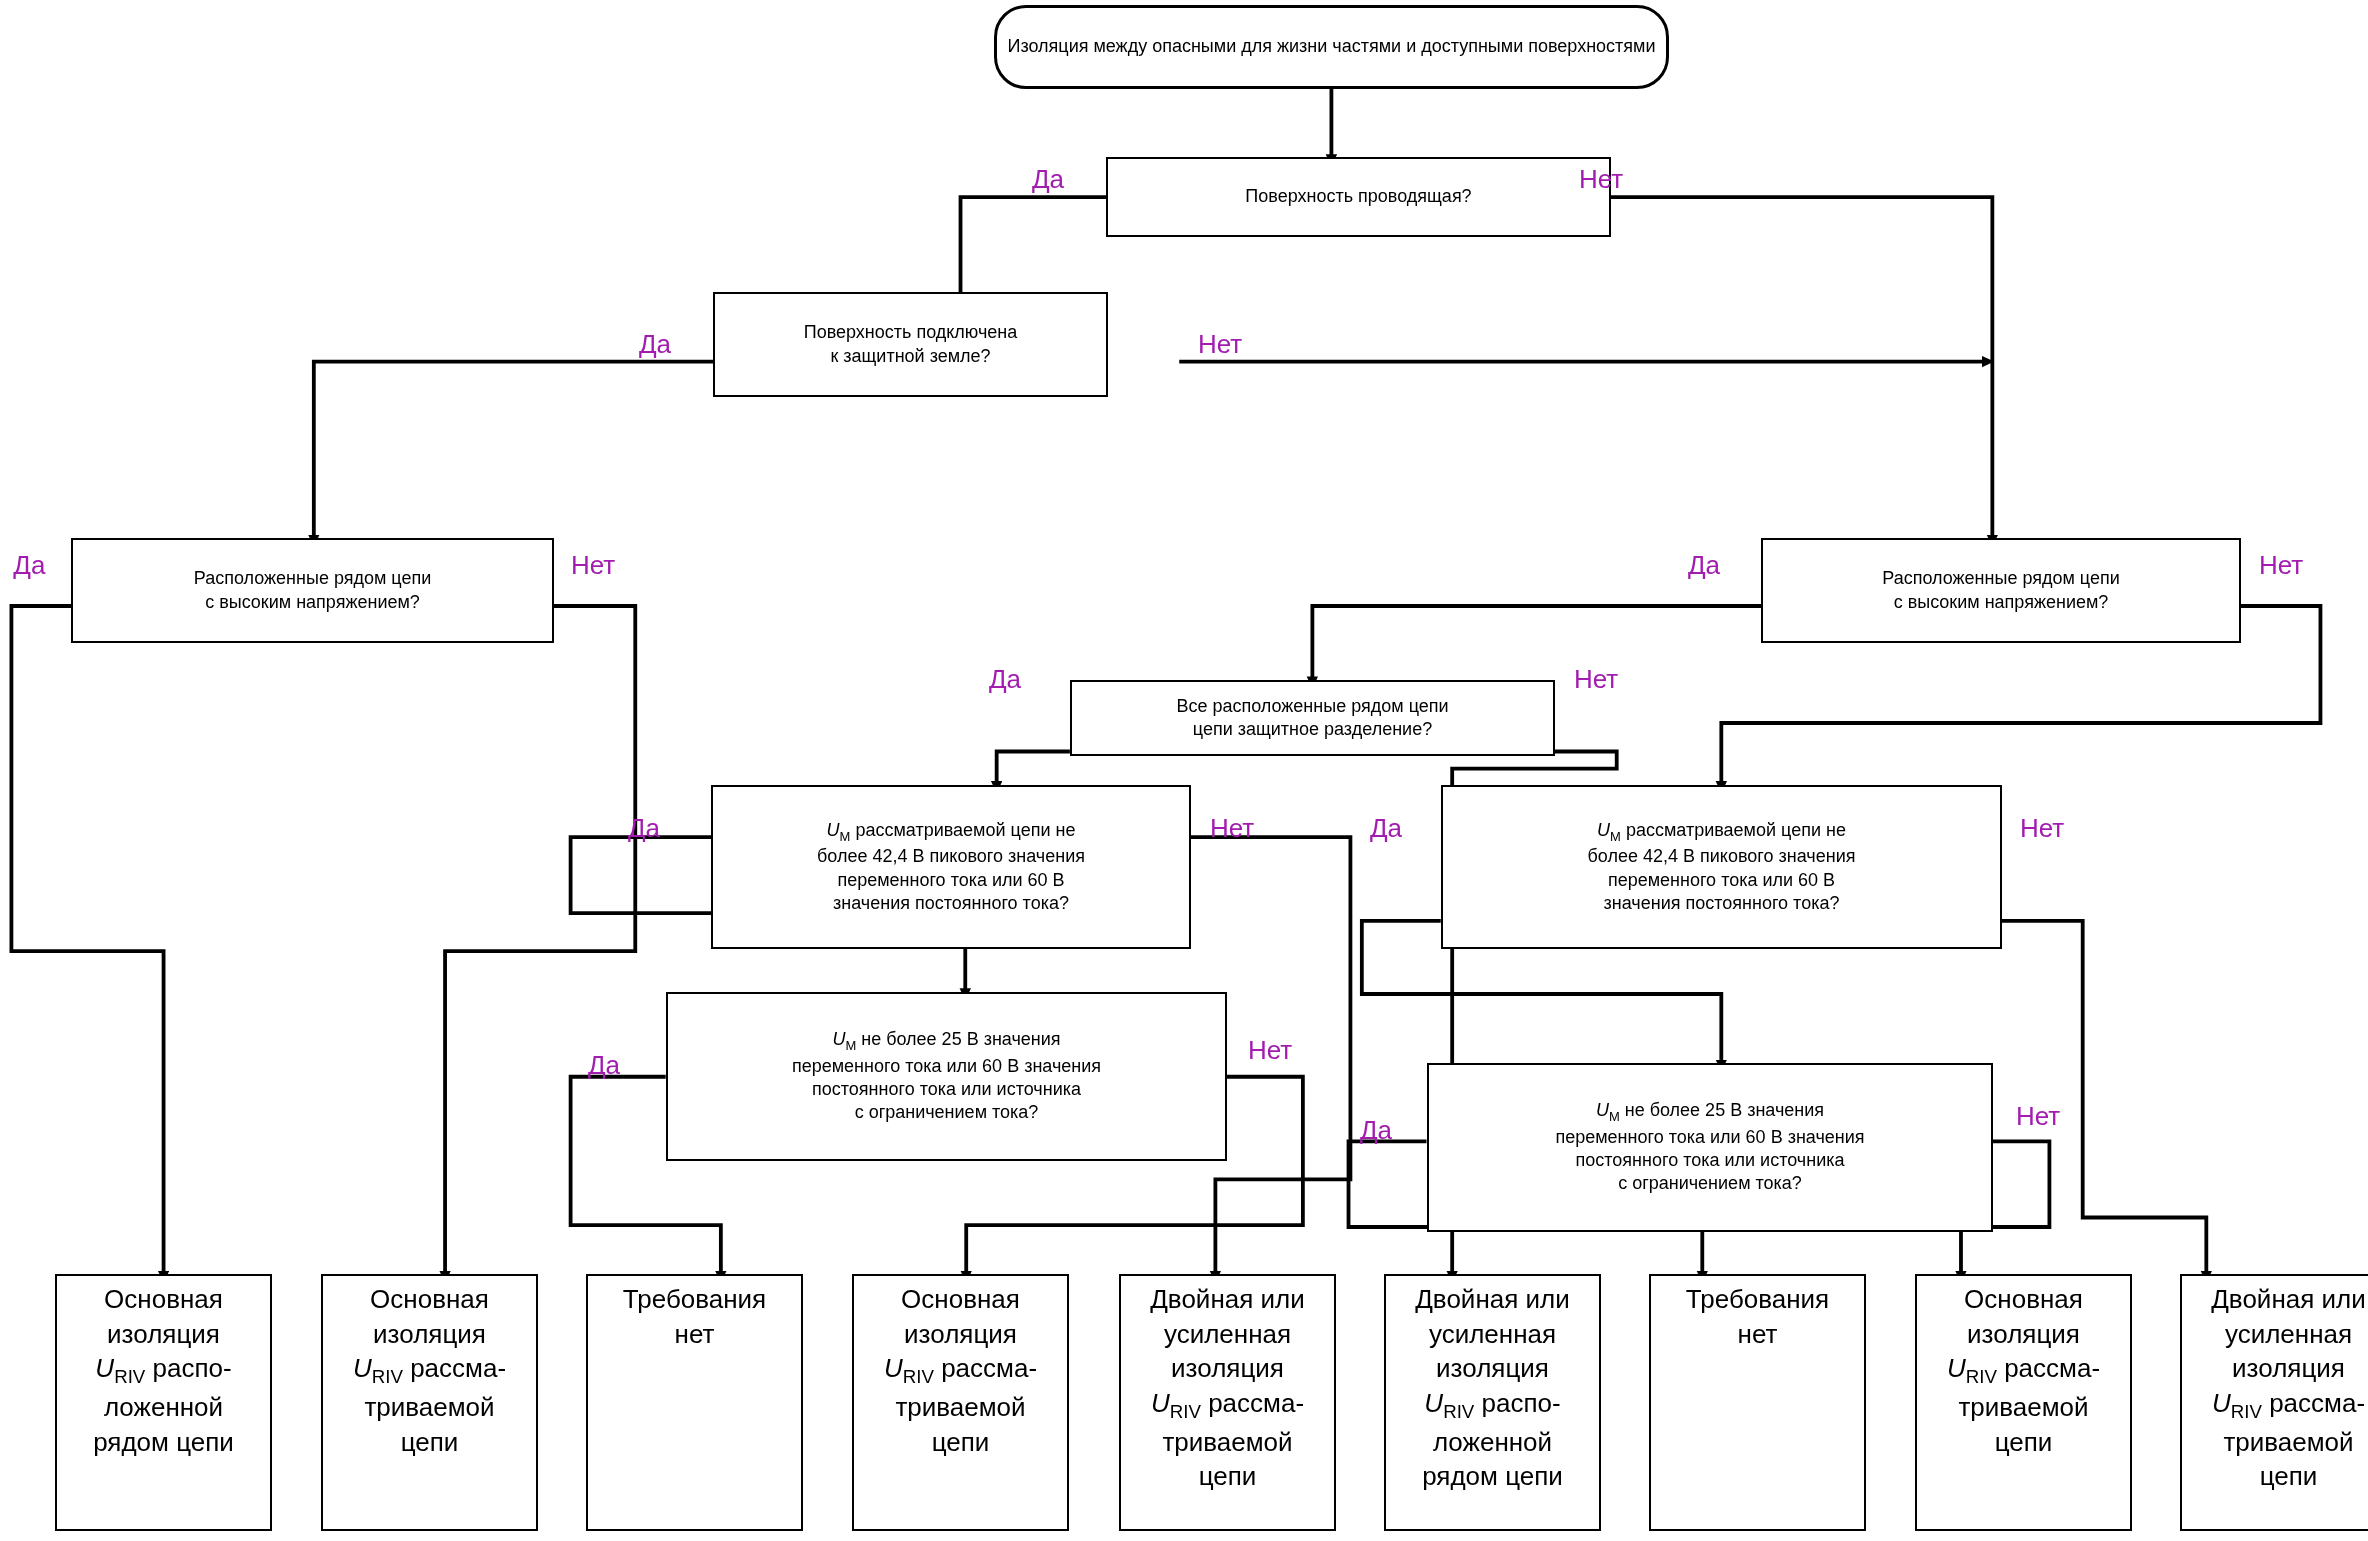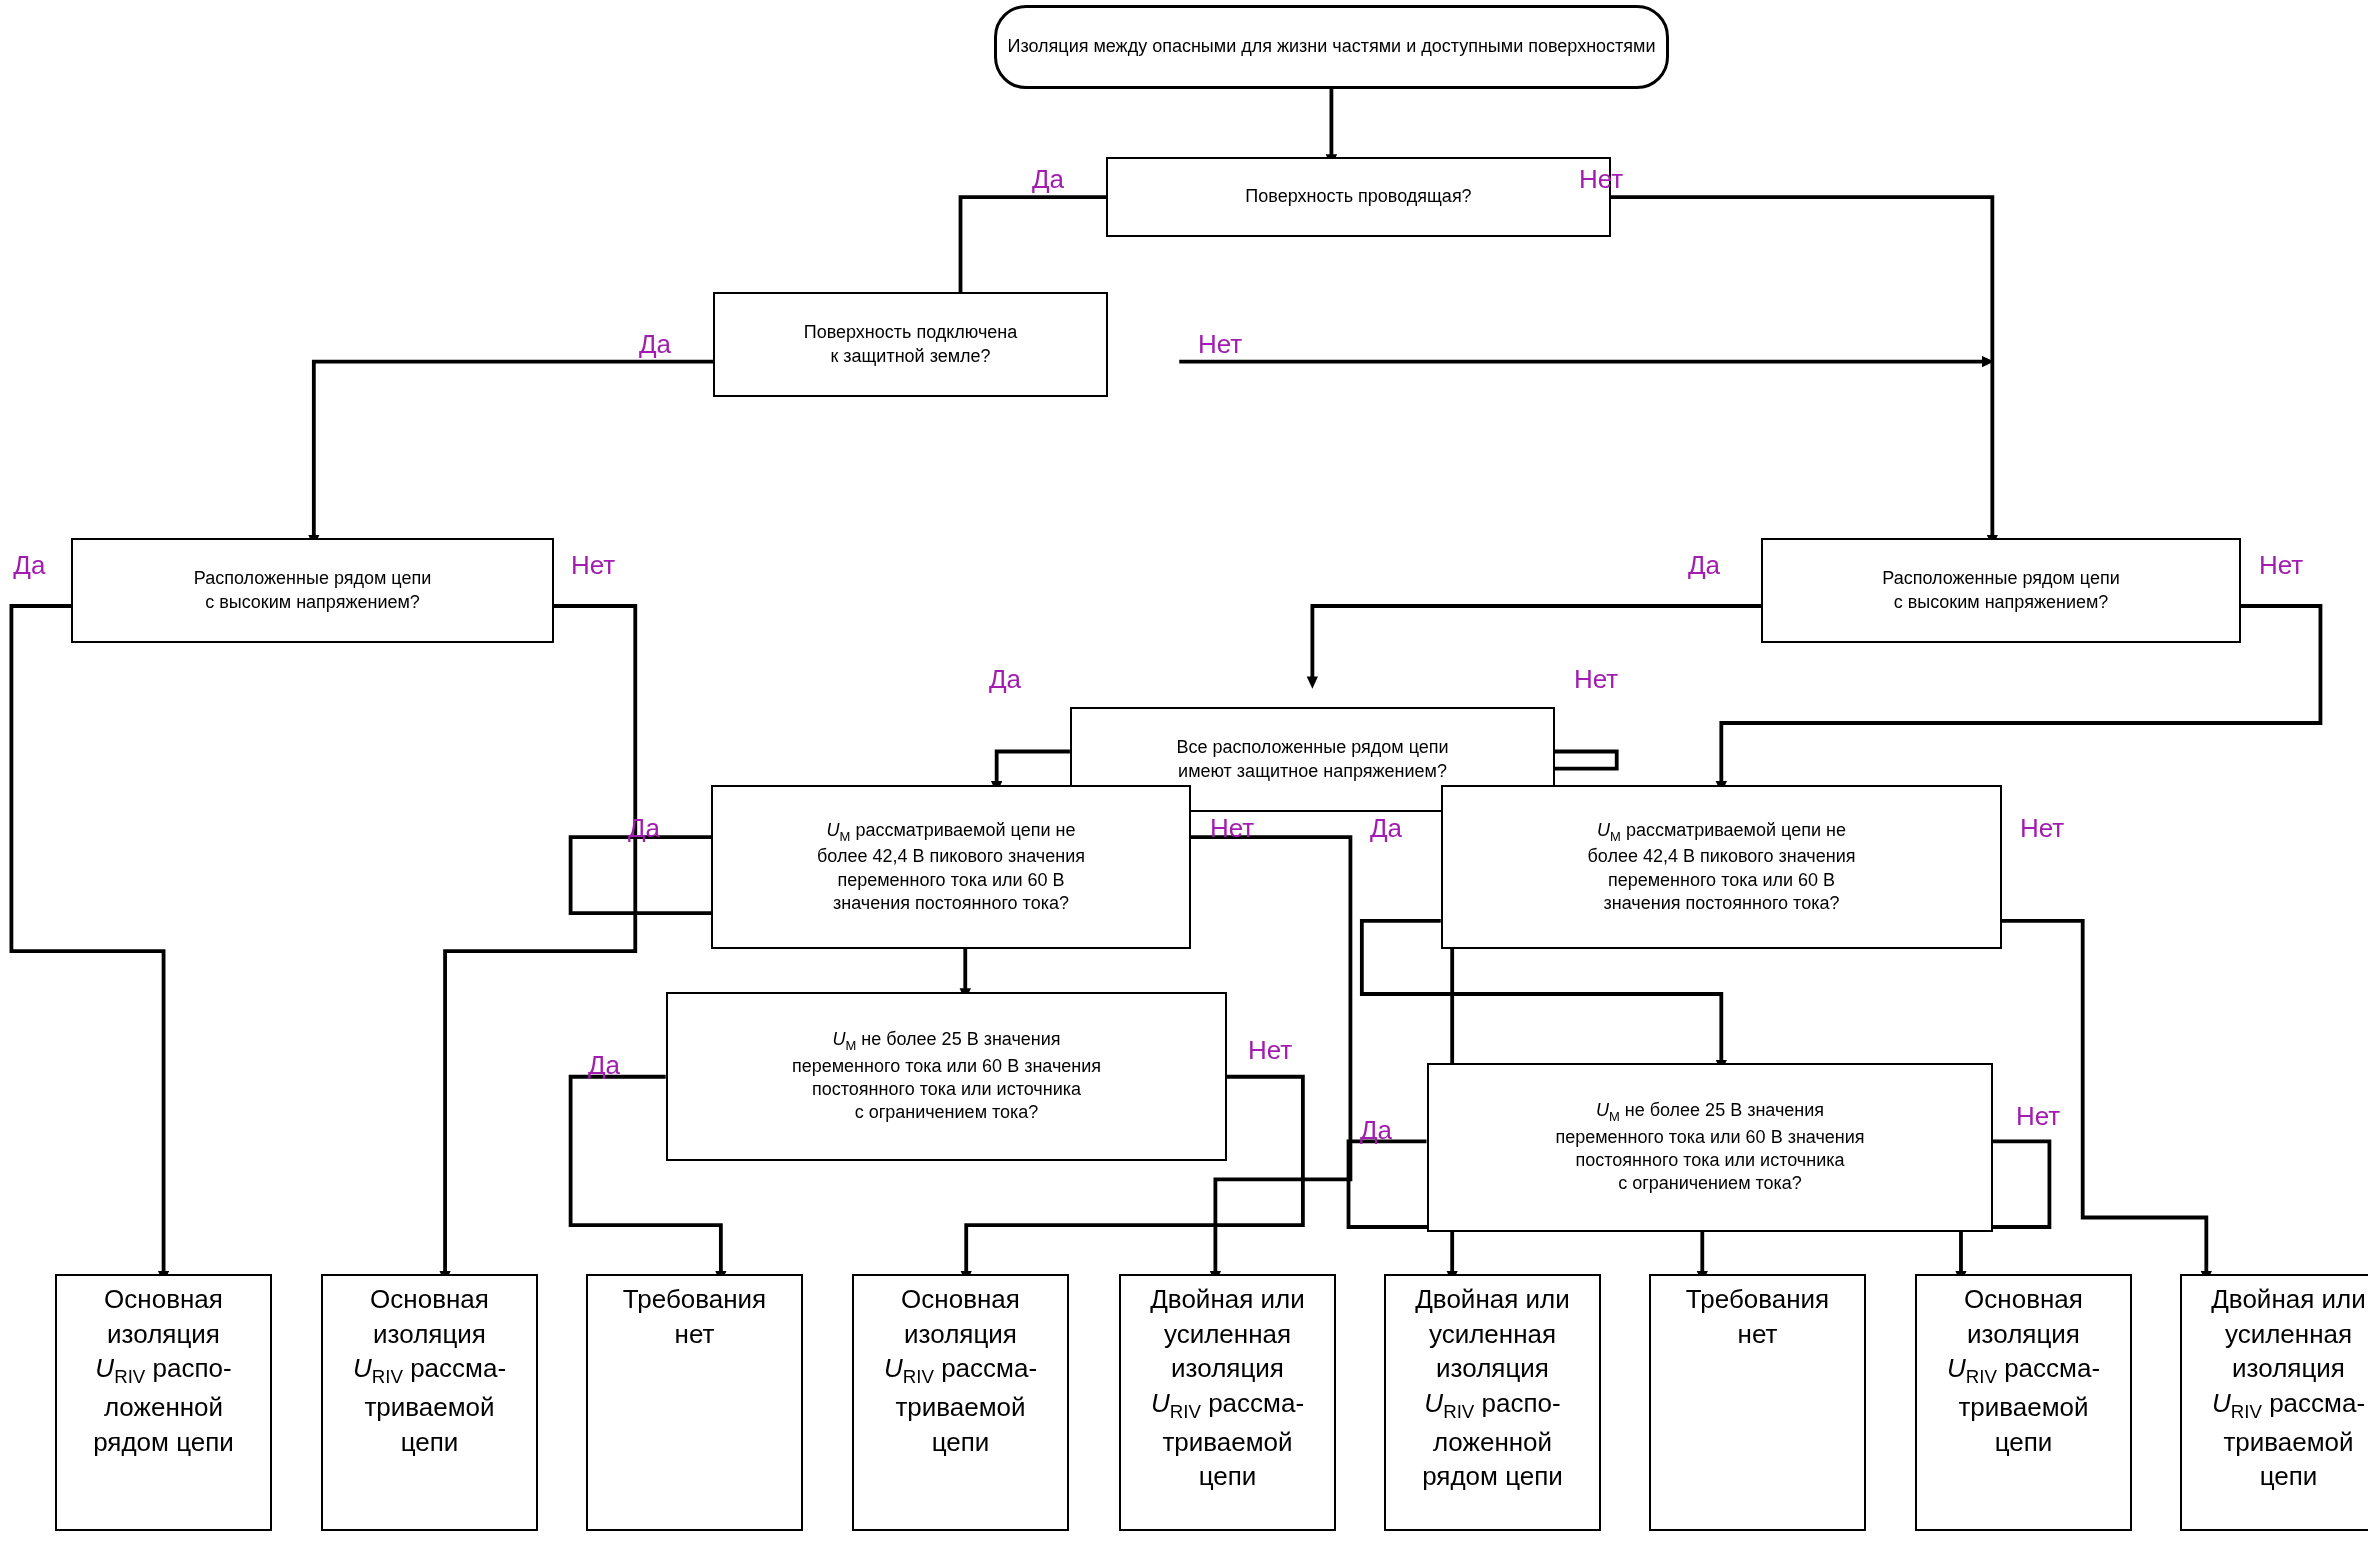--- a/index.html
+++ b/index.html
@@ -93,24 +93,24 @@
     </span>
   </div>
 
   <div class="node rect" style="left:1761px;top:538px;width:480px;height:105px;">
     <span class="node-txt">
       <span>Расположенные рядом цепи</span><br>
       <span>с высоким напряжением?</span>
     </span>
   </div>
 
-  <div class="node rect" style="left:1070px;top:707px;width:485px;height:105px;">
+  <div class="node rect" style="left:1070px;top:680px;width:485px;height:76px;">
     <span class="node-txt">
       <span>Все расположенные рядом цепи</span><br>
-      <span>имеют защитное напряжением?</span>
+      <span>цепи защитное разделение?</span>
     </span>
   </div>
 
   <div class="node rect" style="left:711px;top:785px;width:480px;height:164px;">
     <span class="node-txt">
       <i class="v">U</i><sub>M</sub>
       <span>рассматриваемой цепи не</span><br>
       <span>более 42,4 В пикового значения</span><br>
       <span>переменного тока или 60 В</span><br>
       <span>значения постоянного тока?</span>

